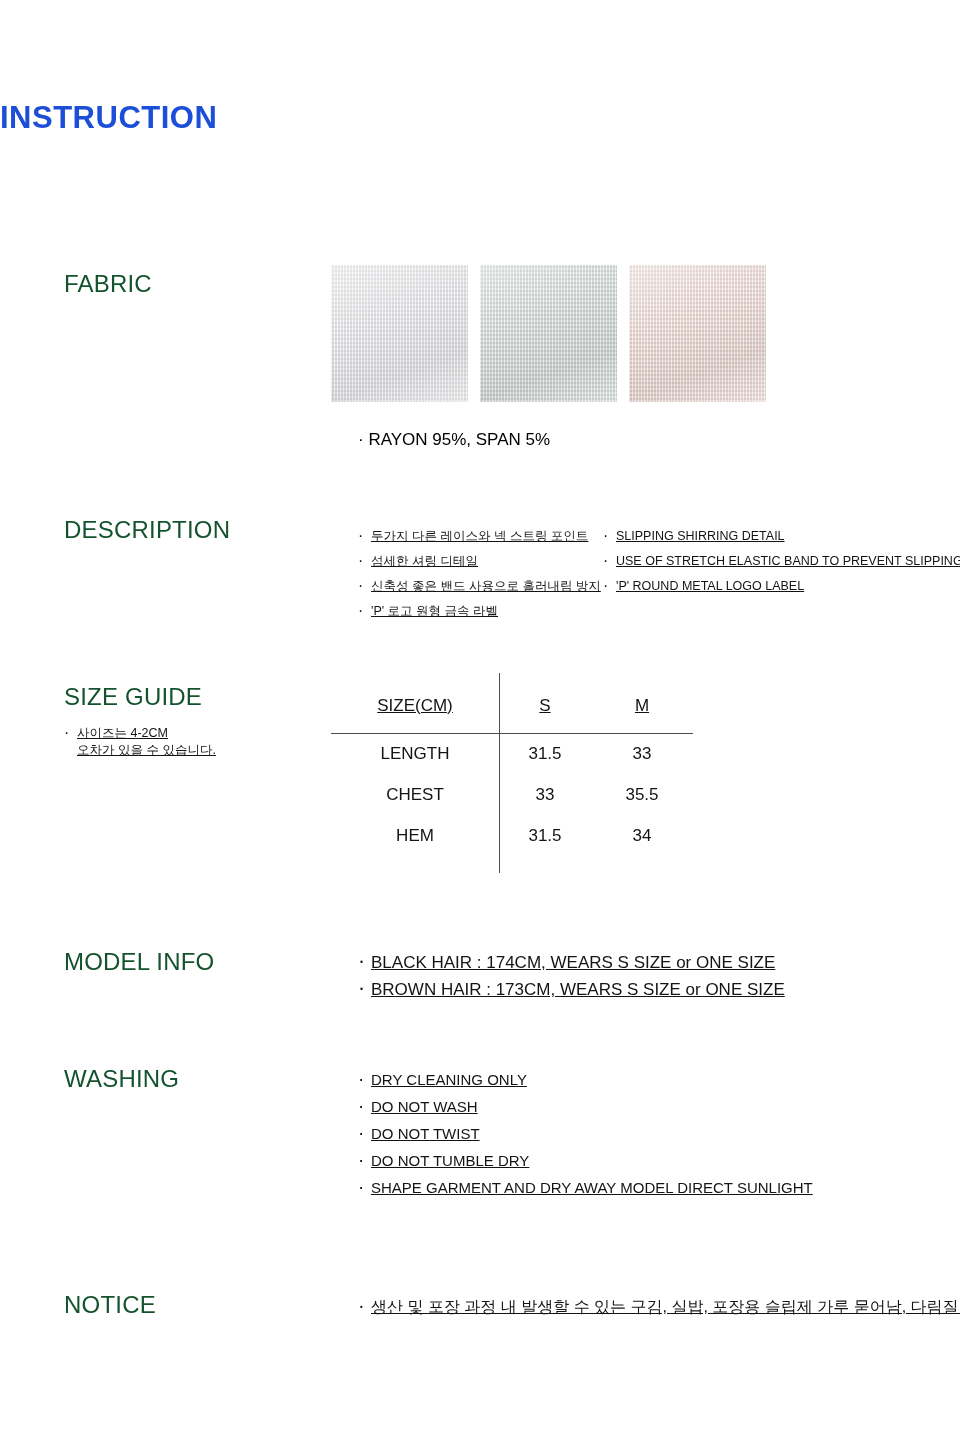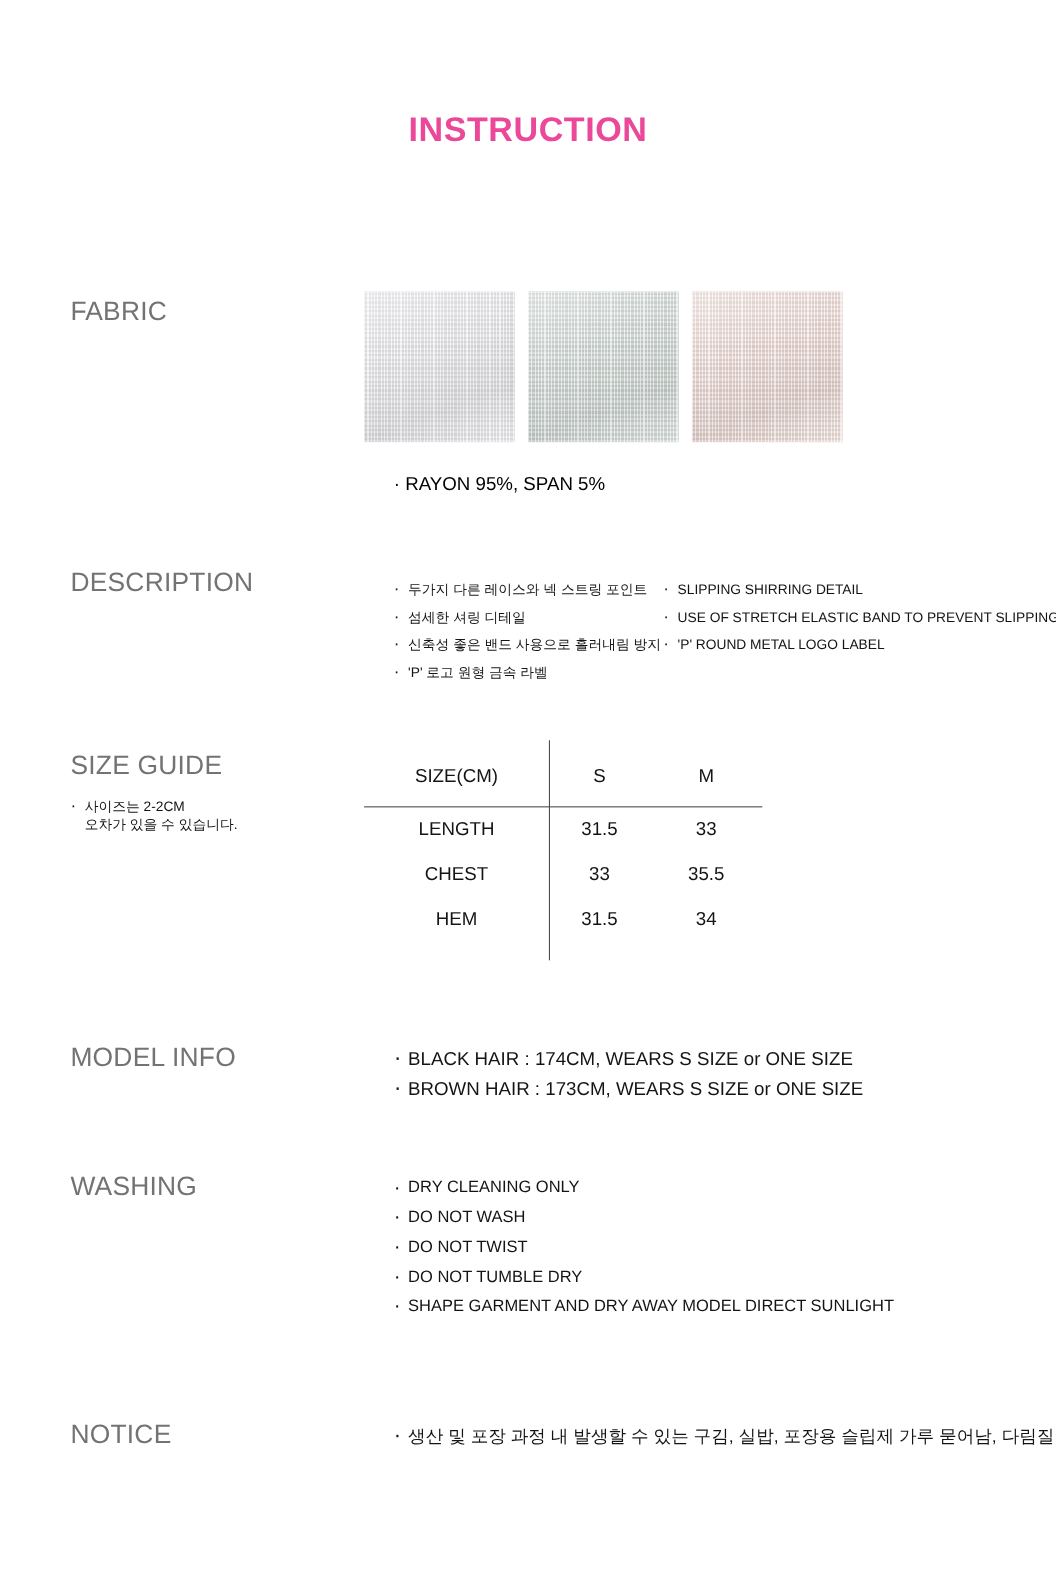--- a/index.html
+++ b/index.html
@@ -16,61 +16,61 @@
     overflow: hidden;
     -webkit-font-smoothing: antialiased;
   }
 
   
   .page-title {
     position: absolute;
     top: 100px;
     left: 0;
     width: 960px;
-    text-align: center;
     font-size: 31px;
     font-weight: bold;
     letter-spacing: 0.5px;
-    color: #ec4899;
+    color: #1d4ed8;
   }
 
   
   .section {
     position: absolute;
     left: 0;
     width: 960px;
   }
   .sec-label {
     position: absolute;
     left: 64px;
     top: 0;
     font-size: 24px;
     font-weight: normal;
     letter-spacing: 0.2px;
-    color: #737373;
+    color: #14532d;
     white-space: nowrap;
   }
   .sec-body {
     position: absolute;
     left: 331px;
     top: 0;
     margin-left: 27px;
   }
 
   
   ul.blist {
     list-style: none;
     margin: 0;
     padding: 0;
   }
   ul.blist li {
     position: relative;
     padding-left: 13px;
     color: #141414;
     white-space: nowrap;
+    text-decoration: underline;
   }
   ul.blist li:before {
     content: "\00b7";
     position: absolute;
     left: 0;
     top: -0.06em;
     font-size: 1.25em;
     line-height: inherit;
     color: #141414;
   }
@@ -174,20 +174,21 @@
     border: 0;
     text-align: center;
     font-weight: normal;
     font-size: 17px;
     color: #141414;
     padding: 0;
   }
   table.size-table thead th {
     height: 55px;
     vertical-align: middle;
+    text-decoration: underline;
   }
   table.size-table tbody td {
     height: 41px;
     vertical-align: middle;
   }
   .col-name  { width: 168px; }
   .col-s     { width: 92px;  }
   .col-m     { width: 102px; }
 
   .hrule {
@@ -271,21 +272,21 @@
         <li>'P' ROUND METAL LOGO LABEL</li>
       </ul>
     </div>
   </div>
 </div>
 
 <div class="section" style="top:683px;">
   <div class="sec-label">SIZE GUIDE</div>
 
   <ul class="blist size-note">
-    <li style="white-space:pre-line;">사이즈는 2-2CM
+    <li style="white-space:pre-line;">사이즈는 4-2CM
 오차가 있을 수 있습니다.</li>
   </ul>
 
   <div class="size-table-wrap">
     <div class="vrule"></div>
     <div class="hrule"></div>
     <table class="size-table">
       <colgroup>
         <col class="col-name">
           <col class="col-s">

